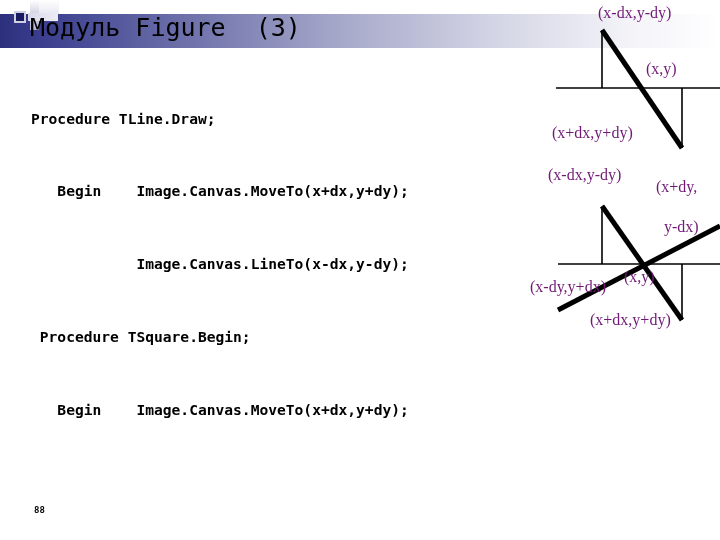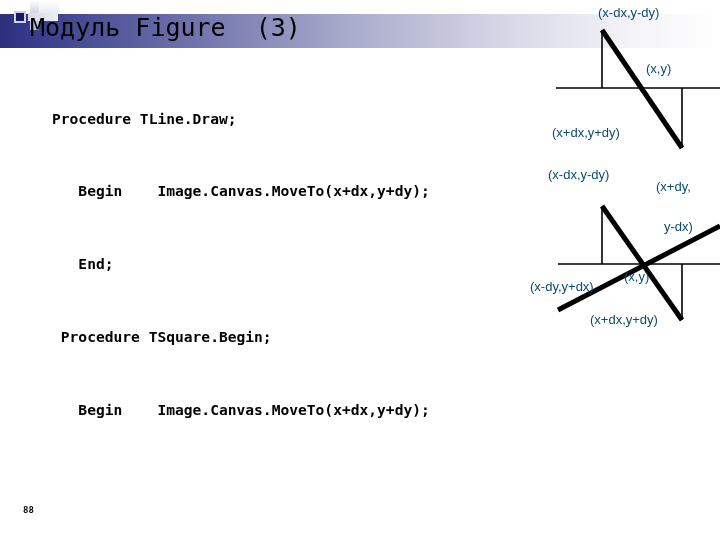--- a/index.html
+++ b/index.html
@@ -51,34 +51,34 @@
   
   #code-block{
     position:absolute;left:31px;top:58px;
     font-family:"DejaVu Sans Mono","Liberation Mono",monospace;
     font-size:14.6px;
     line-height:24.3px;
     color:#000000;
     white-space:pre;
     font-weight:bold;
   }
-  #code-block .code-line{height:24.3px;margin-left:21px;}
+  #code-block .code-line{height:24.3px;}
   
   #page-number{
-    position:absolute;left:23px;top:505px;
+    position:absolute;left:34px;top:505px;
     font-family:"DejaVu Sans Mono","Liberation Mono",monospace;
     font-size:9px;color:#000;font-weight:bold;
   }
   
   .diagram{position:absolute;}
   .dlabel{
     position:absolute;
-    font-family:Liberation Sans, sans-serif;
-    font-size:13px;
-    color:#0c4a6e;
+    font-family:Liberation Serif, serif;
+    font-size:16px;
+    color:#701a75;
     white-space:pre;
     line-height:17px;
   }
   #diagram-line{left:556px;top:2px;width:164px;height:160px;}
   #diagram-square{left:528px;top:168px;width:192px;height:164px;}
   svg{display:block;}
 </style>
 </head>
 <body>
 
@@ -88,21 +88,21 @@
   <div class="tb-deco-vbar2"></div>
   <div class="tb-deco-smallbar"></div>
   <div class="tb-deco-square-outer"></div>
   <div class="tb-deco-square-inner"></div>
 </div>
 <div id="page-title">Модуль Figure  (3)</div>
 
 <div id="code-block">
   <div class="code-line">Procedure TLine.Draw;</div>
   <div class="code-line">   Begin    Image.Canvas.MoveTo(x+dx,y+dy);</div>
-  <div class="code-line">   End;</div>
+  <div class="code-line">            Image.Canvas.LineTo(x-dx,y-dy);</div>
   <div class="code-line"> Procedure TSquare.Begin;</div>
   <div class="code-line">   Begin    Image.Canvas.MoveTo(x+dx,y+dy);</div>
   
   
   
   
   
   
   
   

